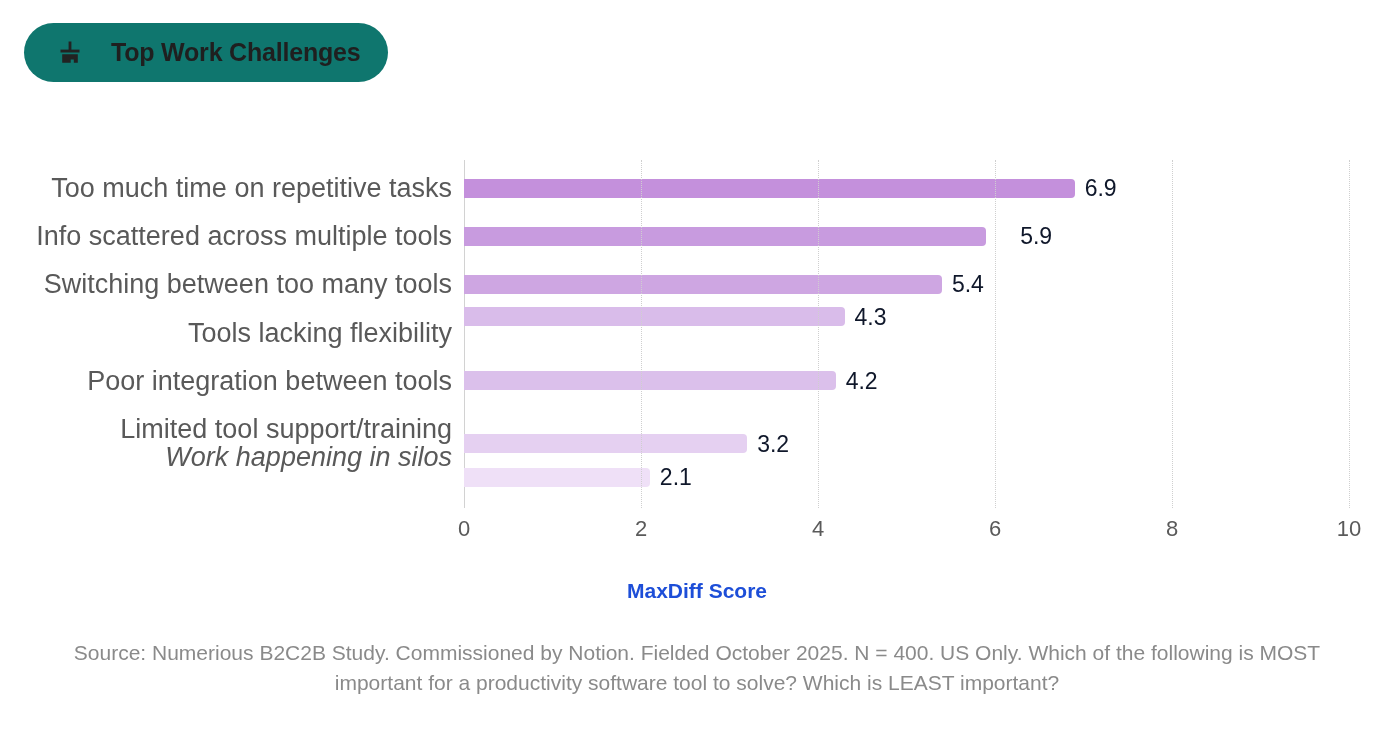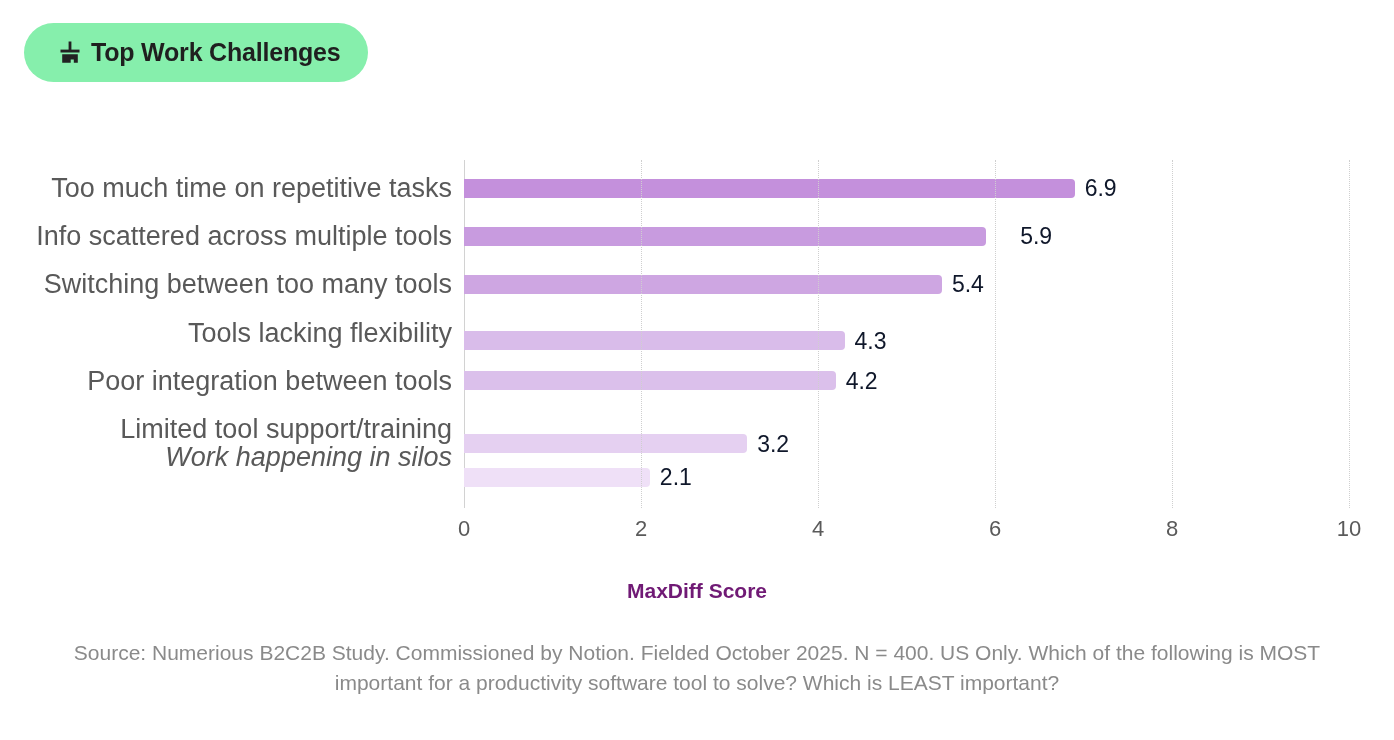--- a/index.html
+++ b/index.html
@@ -14,23 +14,23 @@
   .page { position: relative; width: 1394px; height: 740px; background: #fff; }
 
   
   .title-pill {
     position: absolute;
     left: 24px;
     top: 23px;
     height: 59px;
     display: flex;
     align-items: center;
-    gap: 8px;
+    gap: 28px;
     padding: 0 28px 0 33px;
-    background: #86efac;
+    background: #0f766e;
     border-radius: 30px;
   }
   .title-icon { width: 26px; height: 26px; display: block; flex: none; }
   .title-text {
     font-size: 25px;
     font-weight: 700;
     color: #1F1F1F;
     letter-spacing: -0.2px;
     white-space: nowrap;
   }
@@ -112,21 +112,21 @@
   }
 
   .axis-title {
     position: absolute;
     top: 579px;
     left: 0;
     width: 1394px;
     text-align: center;
     font-size: 21px;
     font-weight: 700;
-    color: #701a75;
+    color: #1d4ed8;
   }
 
   .source {
     position: absolute;
     left: 50%;
     transform: translateX(-50%);
     top: 638px;
     width: 1320px;
     text-align: center;
     font-size: 21px;
@@ -158,21 +158,21 @@
           <span class="bar-value" style="left: 620.65px;">6.9</span>
         </div>
         <div class="row" style="top: 66.7px;">
           <div class="bar" style="width: 522.15px; background: rgb(200, 155, 223);"></div>
           <span class="bar-value" style="left: 532.15px; margin-left: 24px;">5.9</span>
         </div>
         <div class="row" style="top: 114.9px;">
           <div class="bar" style="width: 477.9px; background: rgb(206, 166, 226);"></div>
           <span class="bar-value" style="left: 487.9px;">5.4</span>
         </div>
-        <div class="row" style="top: 171px;">
+        <div class="row" style="top: 147px;">
           <div class="bar" style="width: 380.55px; background: rgb(217, 188, 234);"></div>
           <span class="bar-value" style="left: 390.55px;">4.3</span>
         </div>
         <div class="row" style="top: 211.3px;">
           <div class="bar" style="width: 371.7px; background: rgb(219, 192, 235);"></div>
           <span class="bar-value" style="left: 381.7px;">4.2</span>
         </div>
         <div class="row" style="top: 274px; text-decoration: underline;">
           <div class="bar" style="width: 283.2px; background: rgb(229, 208, 241);"></div>
           <span class="bar-value" style="left: 293.2px;">3.2</span>

